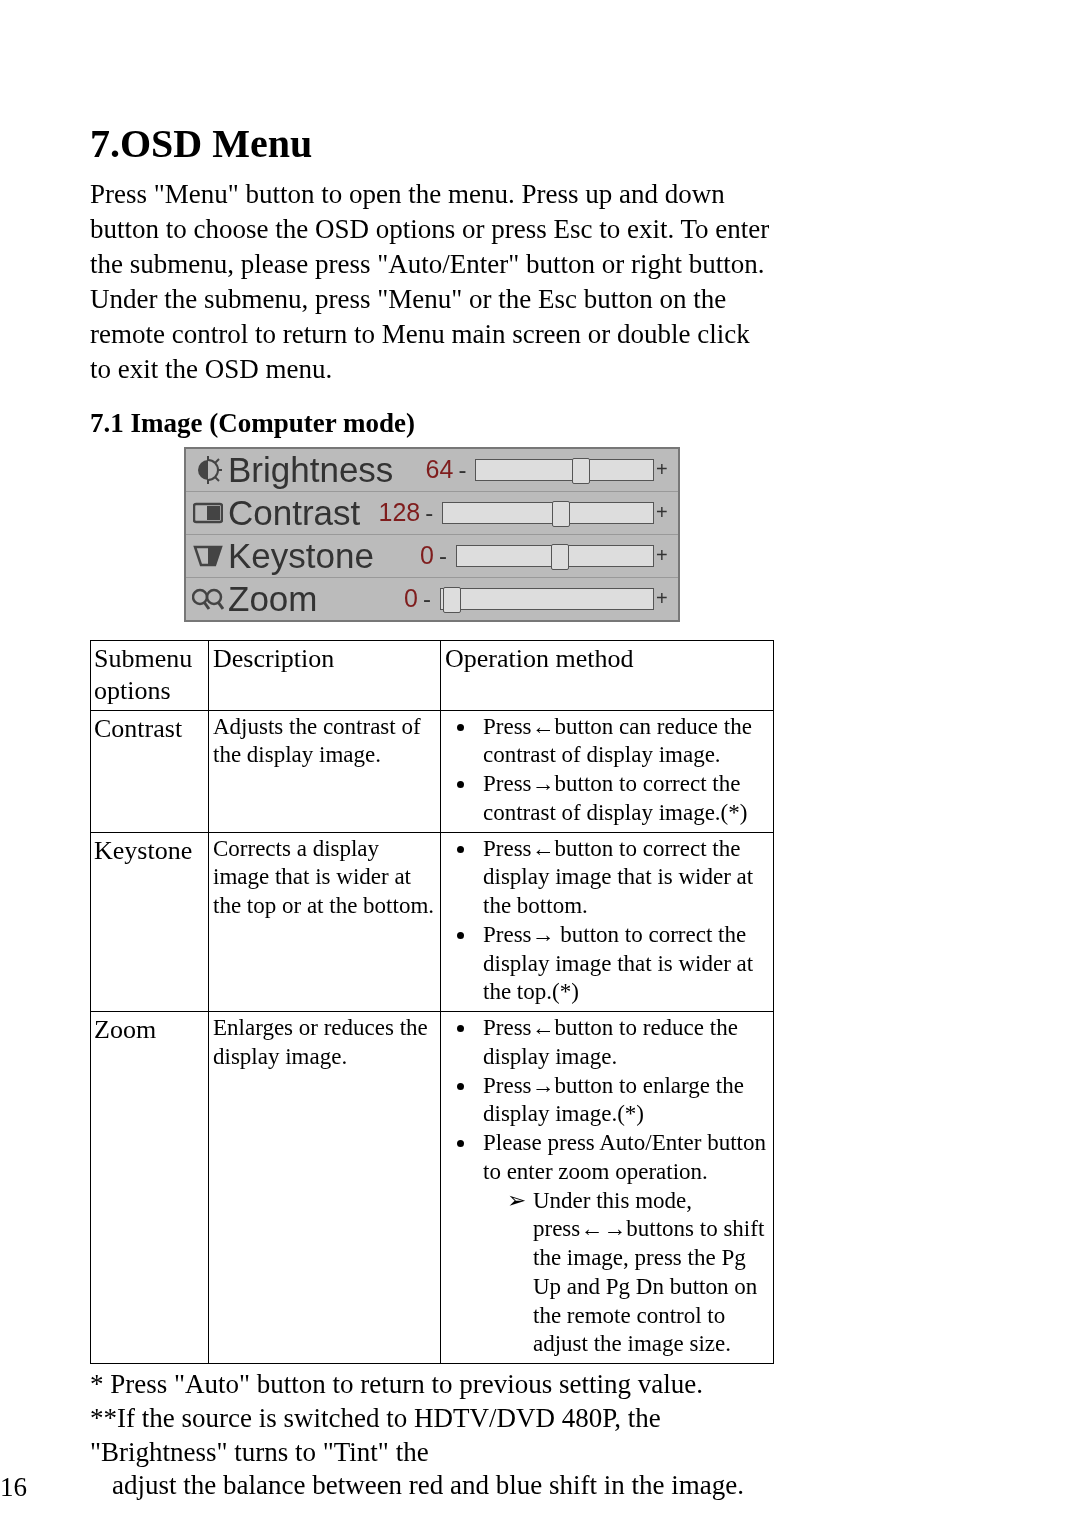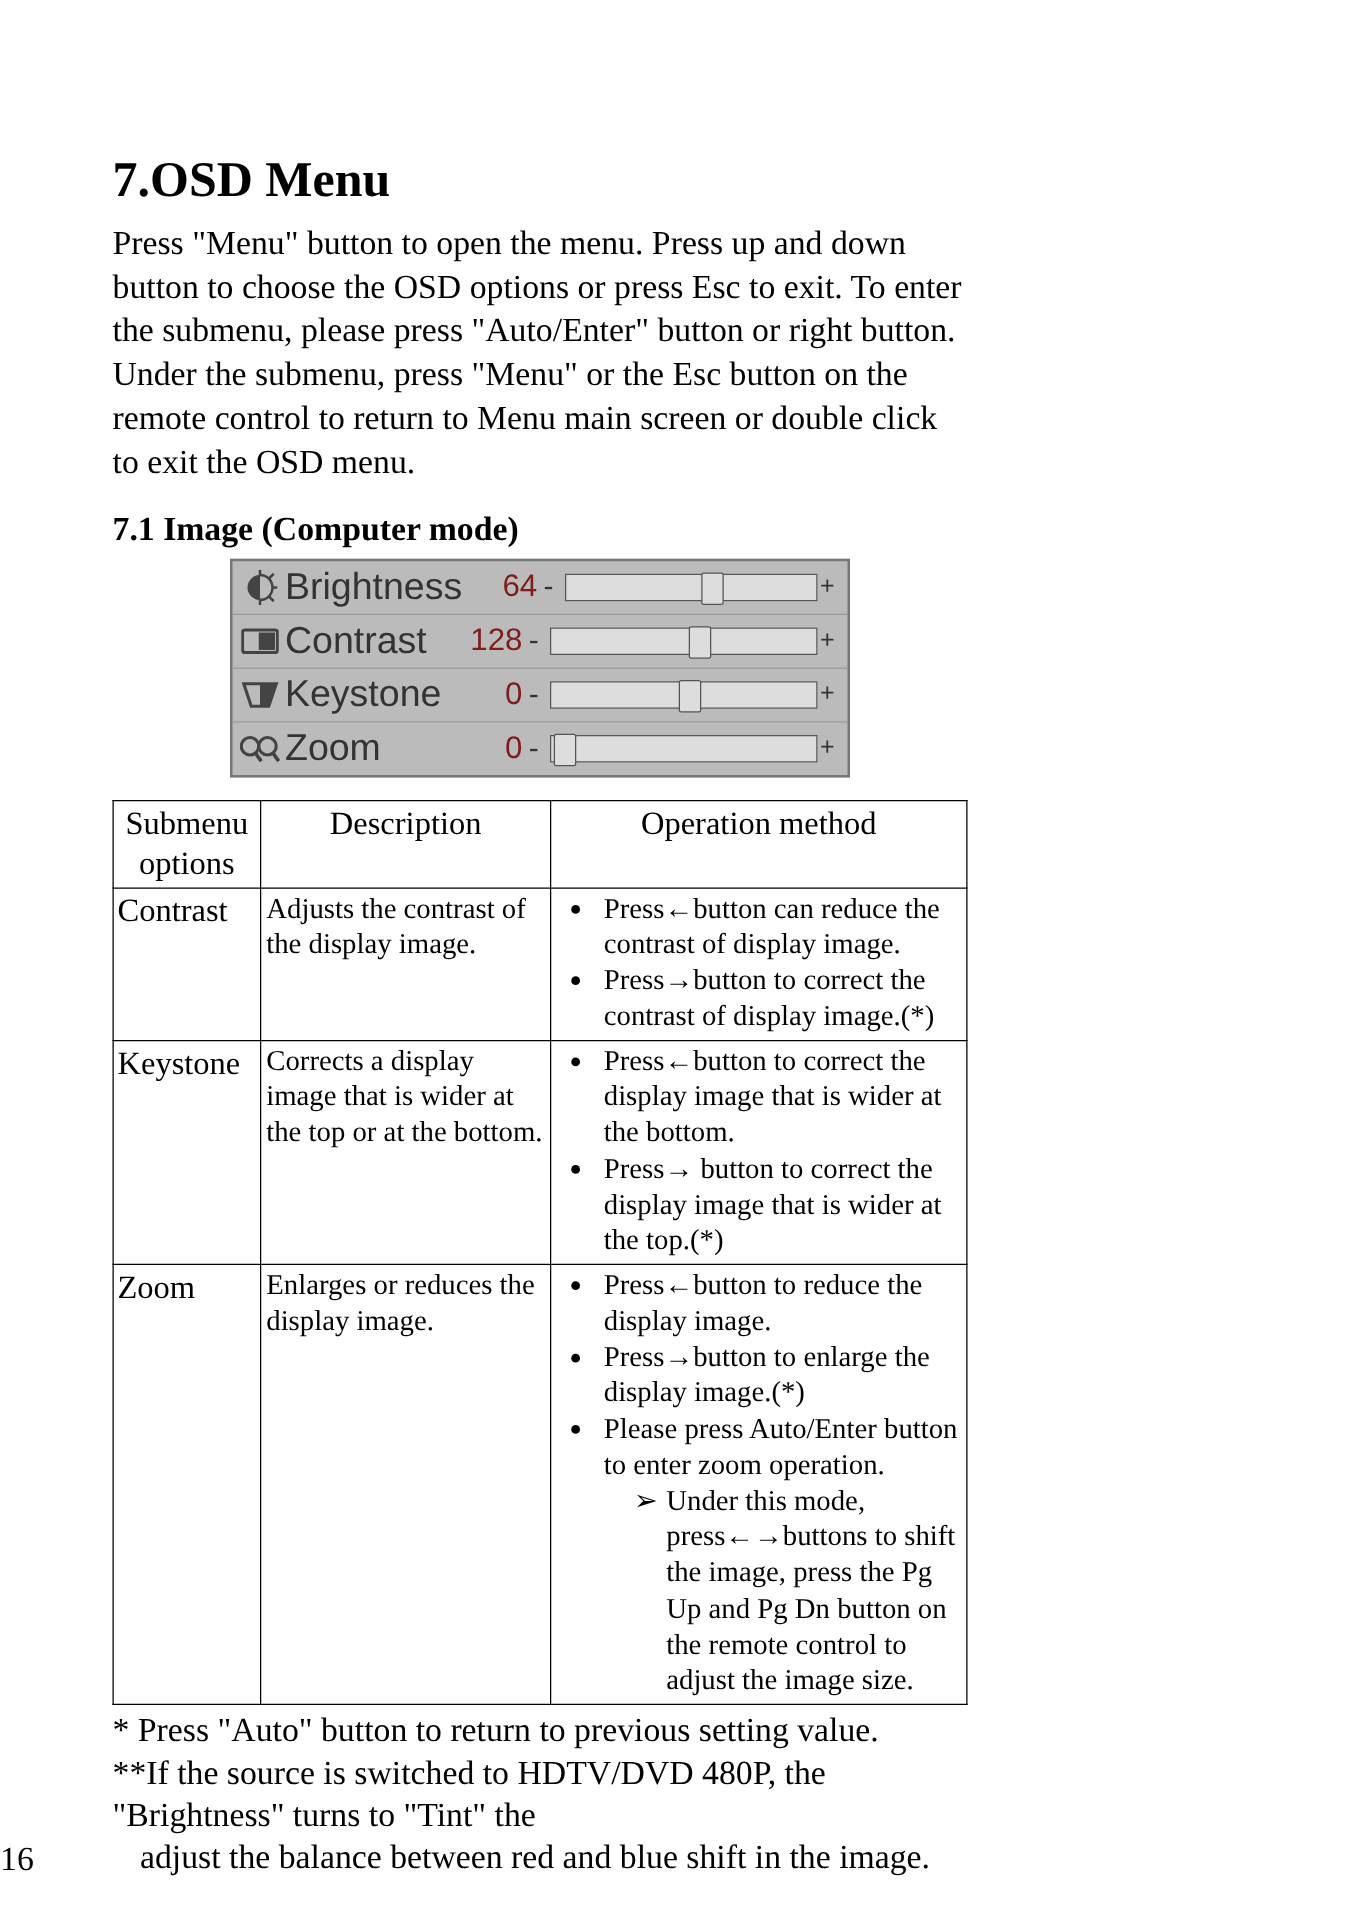--- a/index.html
+++ b/index.html
@@ -51,21 +51,21 @@
     height: 30px;
     display: inline-flex;
     align-items: center;
     justify-content: center;
     flex: 0 0 36px;
   }
   .osd-icon svg { display: block; }
   .osd-label {
     flex: 0 0 130px;
     font-family: Arial, sans-serif;
-    font-size: 30px;
+    font-size: 35px;
     color: #333;
     padding-left: 2px;
   }
   .osd-value {
     flex: 0 0 60px;
     text-align: right;
     font-family: Arial, sans-serif;
     font-size: 25px;
     color: #7f1d1d;
   }
@@ -110,21 +110,21 @@
     font-size: 24px;
   }
   table.spec td {
     border: 1px solid #000;
     vertical-align: top;
     padding: 2px 4px 4px 4px;
     line-height: 1.25;
   }
   table.spec .hdr {
     font-size: 26px;
-    text-align: center;
+    text-align: left;
     vertical-align: top;
   }
   table.spec .sub-col {
     font-size: 26px;
     width: 118px;
     vertical-align: top;
     padding: 2px 3px;
   }
   table.spec .desc-col {
     font-size: 23px;

